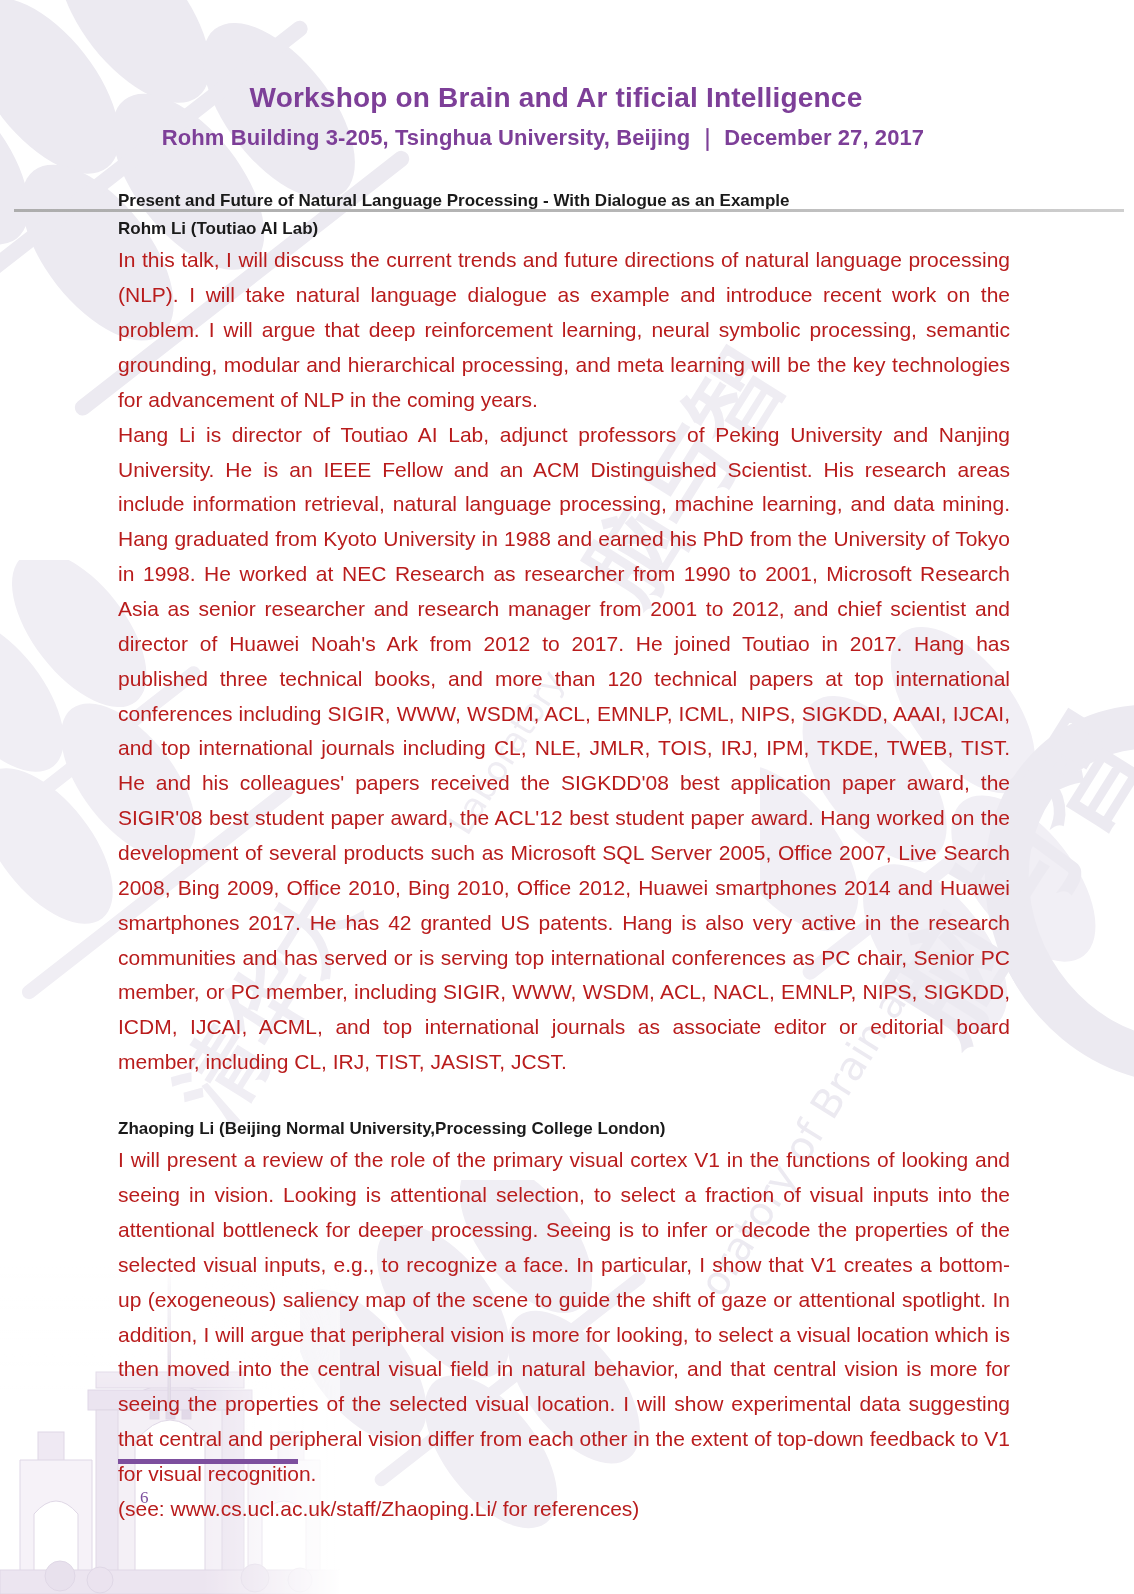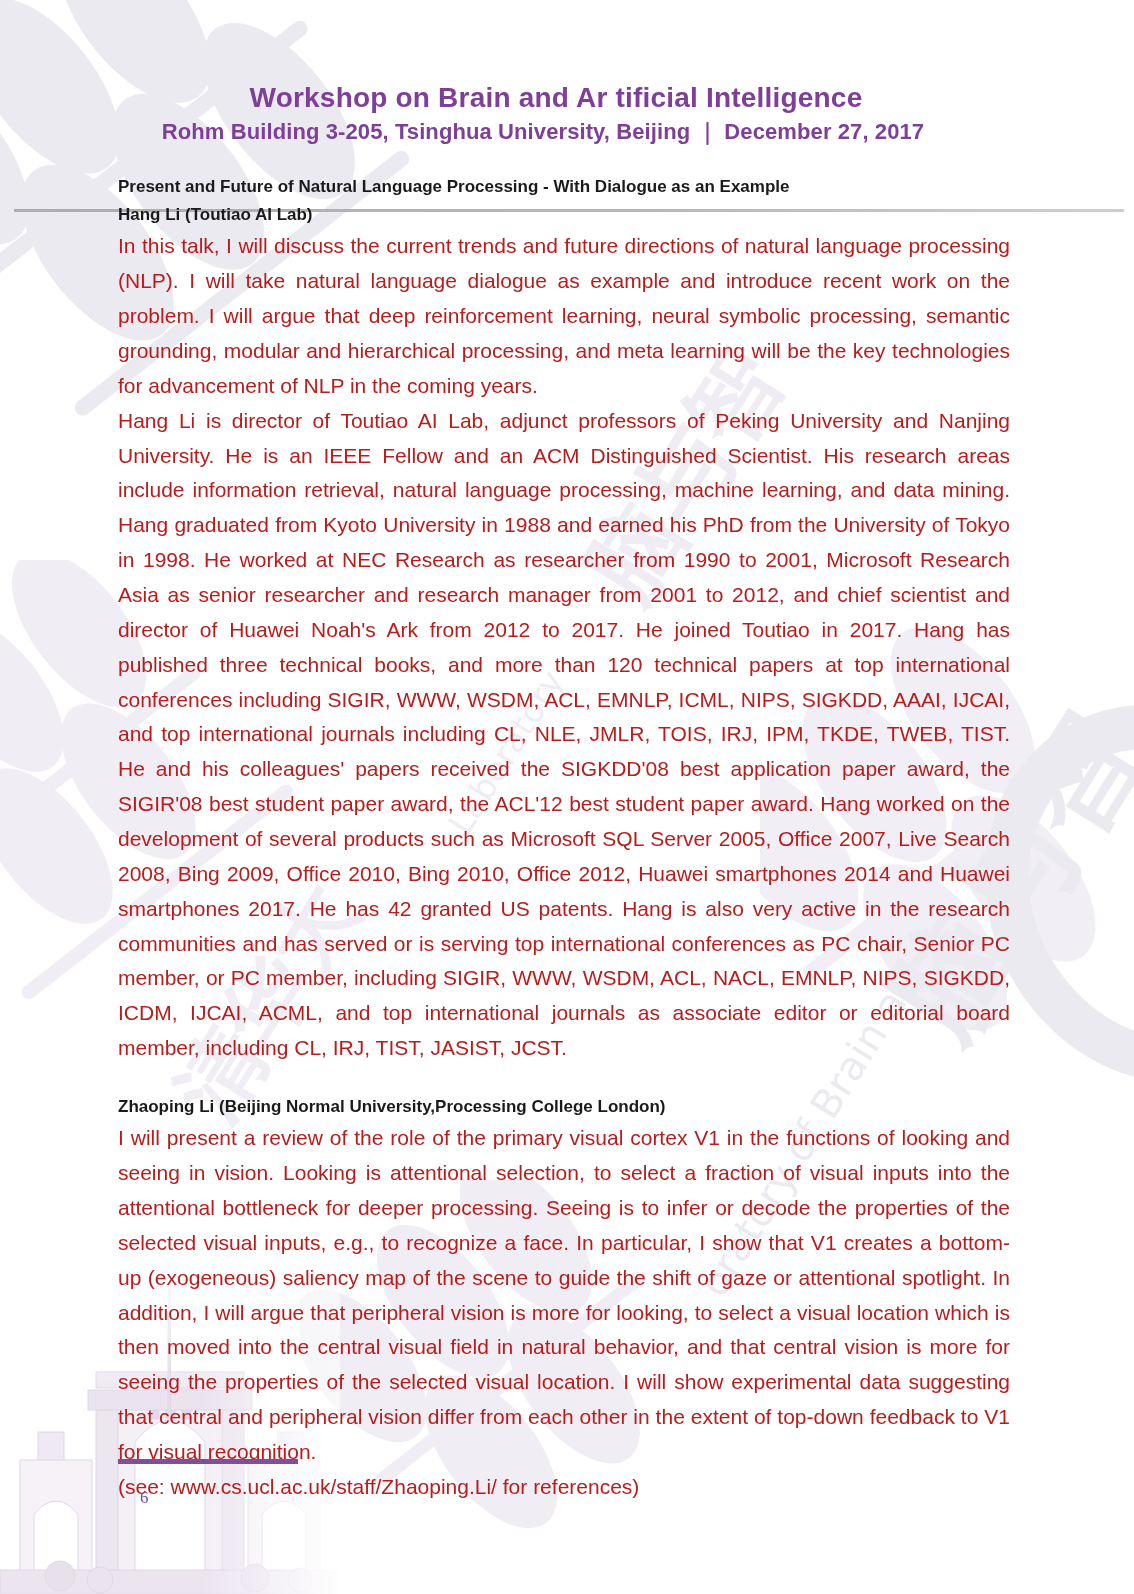--- a/index.html
+++ b/index.html
@@ -145,21 +145,21 @@
   }
   .hdr-en {
     margin: 8px 0 0 0;
     text-align: center;
     padding-right: 22px;
     font-size: 28px;
     font-weight: bold;
     letter-spacing: .2px;
   }
   .hdr-sub {
-    margin: 3px 0 0 0;
+    margin: 9px 0 0 0;
     text-align: center;
     padding-right: 48px;
     font-size: 22px;
     font-weight: bold;
     letter-spacing: .1px;
   }
   .hdr-rule {
     position: absolute;
     left: 14px;
     top: 209px;
@@ -169,21 +169,21 @@
     z-index: 2;
   }
 
   
   #content {
     position: relative;
     z-index: 2;
     margin: 0;
     padding: 26px 124px 0 118px;
   }
-  .talk { margin-bottom: 0; }
+  .talk { margin-bottom: 0; margin-top: 8px; }
   .talk-title,
   .talk-author {
     font-size: 17px;
     font-weight: bold;
     color: #1a1a1a;
     line-height: 1.66;
     margin: 0;
   }
   .abstract, .bio, .note {
     font-size: 21px;
@@ -325,21 +325,21 @@
   <div id="header">
     <div class="hdr-en" style="color:#7d3f98">Workshop on Brain and Ar tificial Intelligence</div>
     <div class="hdr-sub" style="color:#7d3f98">Rohm Building 3-205, Tsinghua University, Beijing ｜ December 27, 2017</div>
   </div>
   <div class="hdr-rule"></div>
 
   <div id="content">
 
     <div class="talk">
       <div class="talk-title">Present and Future of Natural Language Processing - With Dialogue as an Example</div>
-      <div class="talk-author">Hang Li (Toutiao AI Lab)</div>
+      <div class="talk-author">Rohm Li (Toutiao AI Lab)</div>
       <p class="abstract">In this talk, I will discuss the current trends and future directions of natural language processing (NLP). I will take natural language dialogue as example and introduce recent work on the problem. I will argue that deep reinforcement learning, neural symbolic processing, semantic grounding, modular and hierarchical processing, and meta learning will be the key technologies for advancement of NLP in the coming years.</p>
       <p class="bio"><span class="lead">Hang Li</span><span> is director of Toutiao AI Lab, adjunct professors of Peking University and Nanjing University. He is an IEEE Fellow and an ACM Distinguished Scientist. His research areas include information retrieval, natural language processing, machine learning, and data mining. Hang graduated from Kyoto University in 1988 and earned his PhD from the University of Tokyo in 1998. He worked at NEC Research as researcher from 1990 to 2001, Microsoft Research Asia as senior researcher and research manager from 2001 to 2012, and chief scientist and director of Huawei Noah's Ark from 2012 to 2017. He joined Toutiao in 2017. Hang has published three technical books, and more than 120 technical papers at top international conferences including SIGIR, WWW, WSDM, ACL, EMNLP, ICML, NIPS, SIGKDD, AAAI, IJCAI, and top international journals including CL, NLE, JMLR, TOIS, IRJ, IPM, TKDE, TWEB, TIST. He and his colleagues' papers received the SIGKDD'08 best application paper award, the SIGIR'08 best student paper award, the ACL'12 best student paper award. Hang worked on the development of several products such as Microsoft SQL Server 2005, Office 2007, Live Search 2008, Bing 2009, Office 2010, Bing 2010, Office 2012, Huawei smartphones 2014 and Huawei smartphones 2017. He has 42 granted US patents. Hang is also very active in the research communities and has served or is serving top international conferences as PC chair, Senior PC member, or PC member, including SIGIR, WWW, WSDM, ACL, NACL, EMNLP, NIPS, SIGKDD, ICDM, IJCAI, ACML, and top international journals as associate editor or editorial board member, including CL, IRJ, TIST, JASIST, JCST.</span></p>
     </div>
 
     <div class="gap"></div>
 
     <div class="talk">
       <div class="talk-author">Zhaoping Li (Beijing Normal University,Processing College London)</div>
       <p class="abstract">I will present a review of the role of the primary visual cortex V1 in the functions of looking and seeing in vision. Looking is attentional selection, to select a fraction of visual inputs into the attentional bottleneck for deeper processing. Seeing is to infer or decode the properties of the selected visual inputs, e.g., to recognize a face. In particular, I show that V1 creates a bottom-up (exogeneous) saliency map of the scene to guide the shift of gaze or attentional spotlight. In addition, I will argue that peripheral vision is more for looking, to select a visual location which is then moved into the central visual field in natural behavior, and that central vision is more for seeing the properties of the selected visual location. I will show experimental data suggesting that central and peripheral vision differ from each other in the extent of top-down feedback to V1 for visual recognition.</p>
       <p class="note">(see: www.cs.ucl.ac.uk/staff/Zhaoping.Li/ for references)</p>

